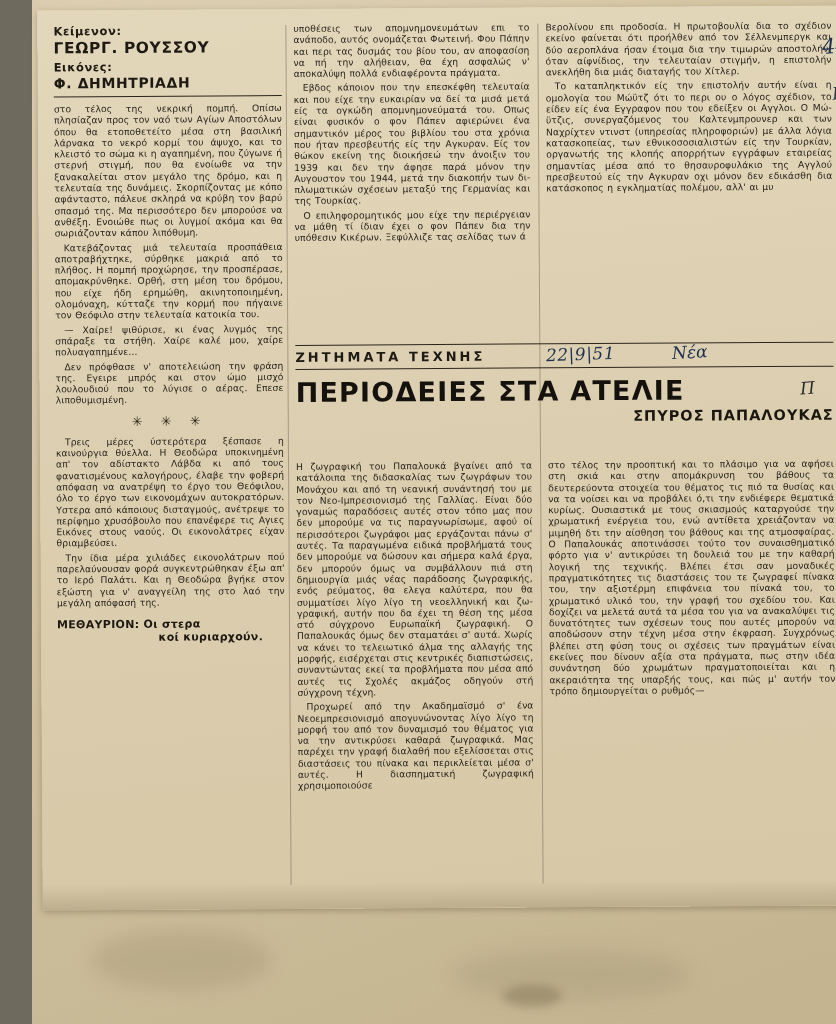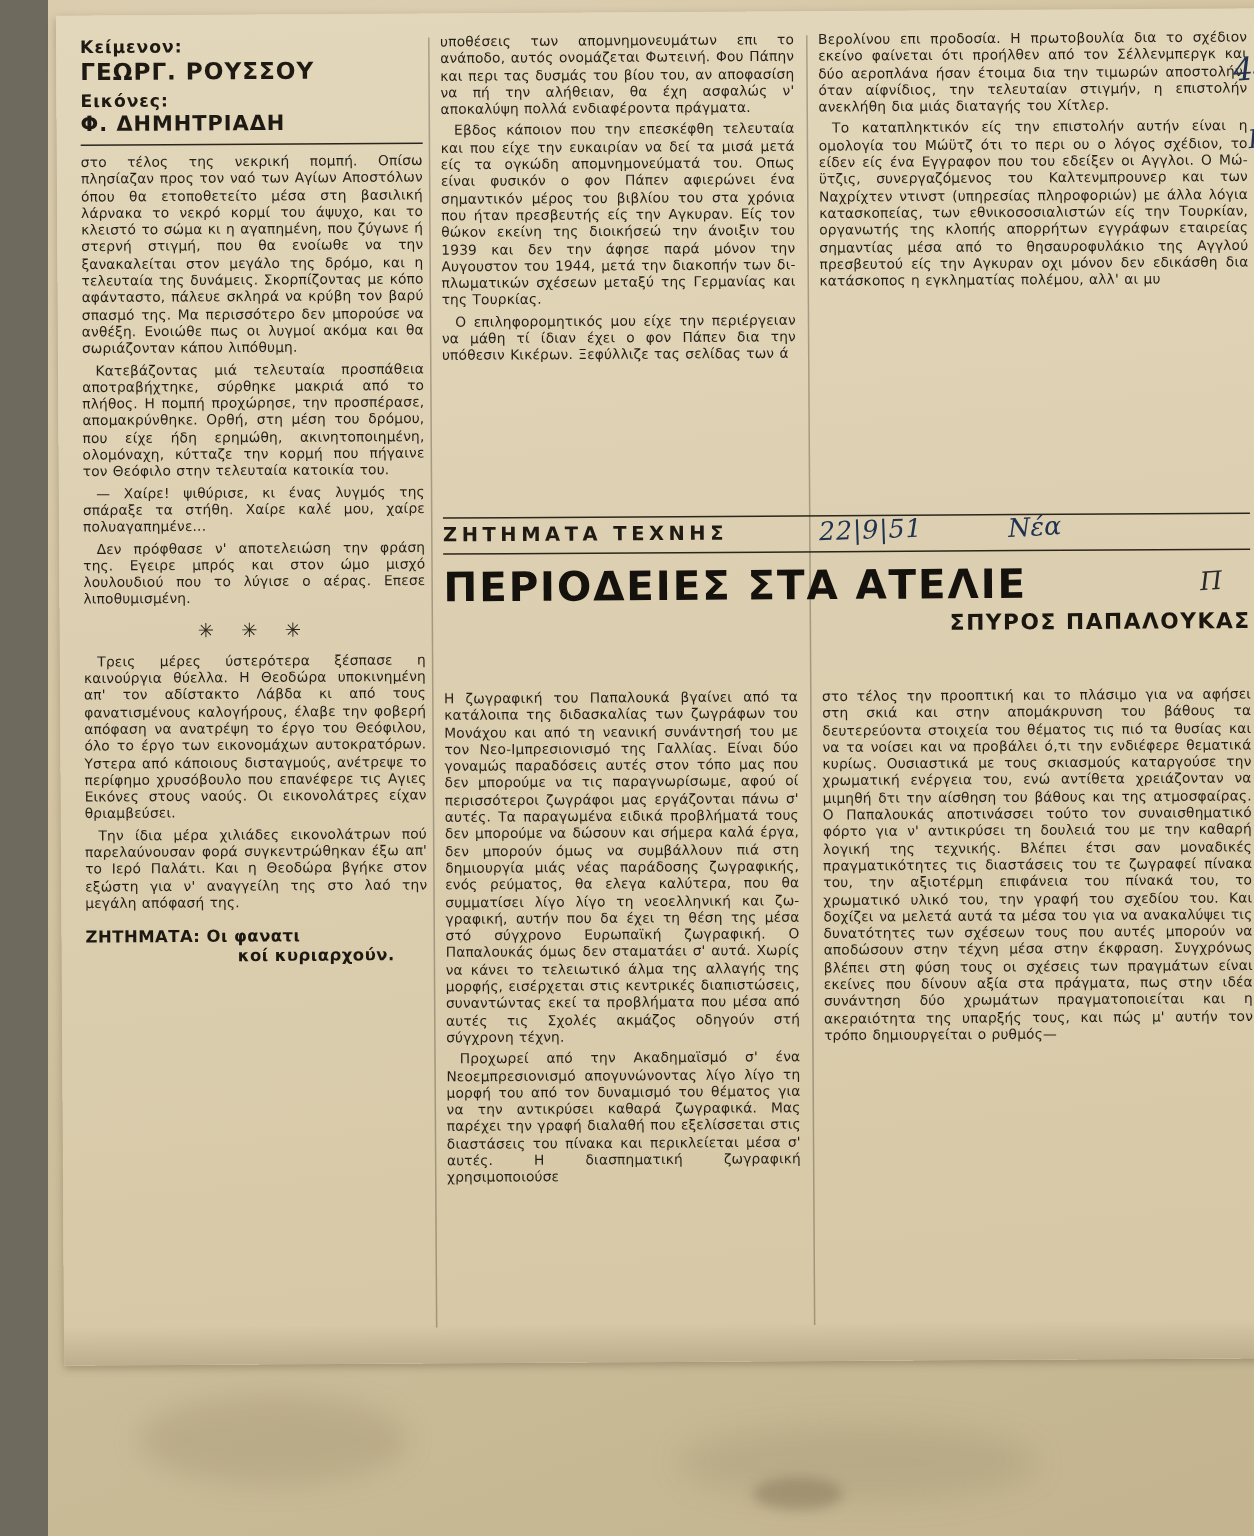--- a/index.html
+++ b/index.html
@@ -235,21 +235,21 @@
       </div>
 
       <div class="stars">✳ ✳ ✳</div>
 
       <div class="body-text">
         <p>Τρεις μέρες ύστερότερα ξέσπα­σε η καινούργια θύελλα. Η Θεοδώ­ρα υποκινημένη απ' τον αδίστακτο Λάβδα κι από τους φανατισμέ­νους καλογήρους, έλαβε την φοβε­ρή απόφαση να ανατρέψη το έργο του Θεόφιλου, όλο το έργο των εικονομάχων αυτοκρατόρων. Υ­στερα από κάποιους δισταγμούς, ανέτρεψε το περίφημο χρυσόβουλο που επανέφερε τις Αγιες Εικόνες στους ναούς. Οι εικονολάτρες εί­χαν θριαμβεύσει.</p>
         <p>Την ίδια μέρα χιλιάδες εικονολά­τρων πού παρελαύνουσαν φορά συγκεντρώθηκαν έξω απ' το Ιερό Παλάτι. Και η Θεοδώρα βγή­κε στον εξώστη για ν' αναγγείλη της στο λαό την μεγάλη από­φασή της.</p>
       </div>
 
       <div class="tomorrow">
-        <span>ΖΗΤΗΜΑΤΑ: Οι φανατι­</span>
+        <span>ΜΕΘΑΥΡΙΟΝ: Οι στερα­</span>
         <span class="sub">κοί κυριαρχούν.</span>
       </div>
     </div>
 
     <div class="col" id="col2">
       <div class="body-text">
         <p class="noindent">υποθέσεις των απομνημονευμάτων ε­πι το ανάποδο, αυτός ονομάζεται Φωτεινή. Φου Πάπην και περι τας δυ­σμάς του βίου του, αν αποφασίση να πή την αλήθειαν, θα έχη ασφα­λώς ν' αποκαλύψη πολλά ενδιαφέ­ροντα πράγματα.</p>
         <p>Εβδος κάποιον που την επεσκέφθη τελευταία και που είχε την ευκαι­ρίαν να δεί τα μισά μετά είς τα ο­γκώδη απομνημονεύματά του. Οπως είναι φυσικόν ο φον Πάπεν αφιερώ­νει ένα σημαντικόν μέρος του βι­βλίου του στα χρόνια που ήταν πρε­σβευτής είς την Αγκυραν. Είς τον θώκον εκείνη της διοικήσεώ την ά­νοιξιν του 1939 και δεν την άφησε παρά μόνον την Αυγουστον του 1944, μετά την διακοπήν των δι­πλωματικών σχέσεων μεταξύ της Γερμανίας και της Τουρκίας.</p>
         <p>Ο επιληφορομητικός μου είχε την περιέργειαν να μάθη τί ίδιαν έχει ο φον Πάπεν δια την υπόθεσιν Κικέρων. Ξεφύλλιζε τας σελίδας των ά­</p>
       </div>

